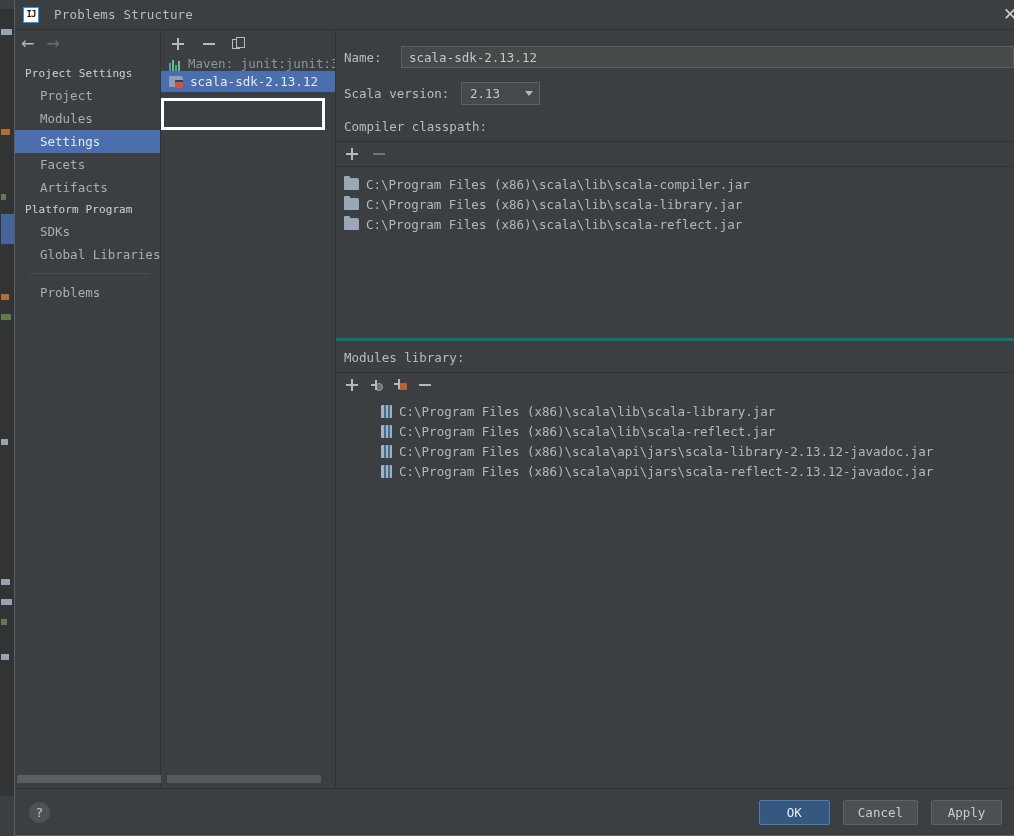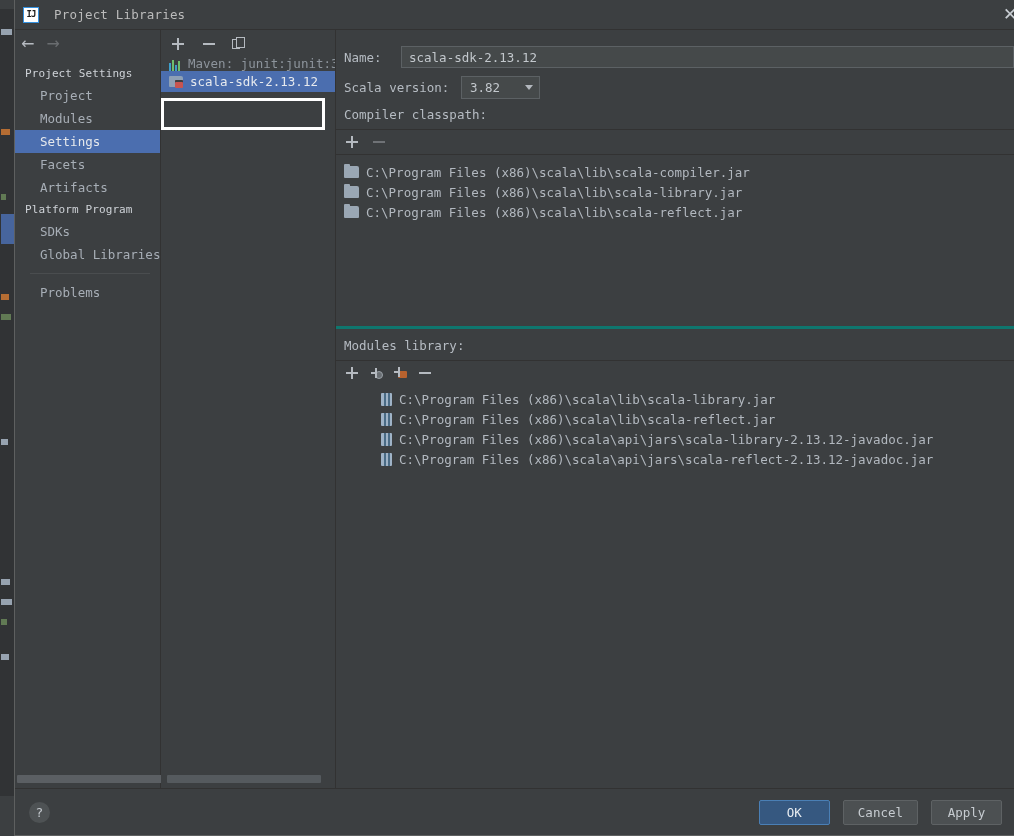--- a/index.html
+++ b/index.html
@@ -331,21 +331,21 @@
     display: flex;
     flex-direction: column;
     min-width: 0;
   }
   .form-rows {
     padding: 16px 0 0 8px;
   }
   .form-row {
     display: flex;
     align-items: center;
-    margin-bottom: 8px;
+    margin-bottom: 14px;
   }
   .form-label {
     font-size: 12.5px;
     color: #b6bcc3;
     white-space: nowrap;
   }
   .name-label { width: 57px; }
   .text-input {
     flex: 1 1 auto;
     margin-left: 0px;
@@ -638,21 +638,21 @@
   </div>
   <div class="bg-bottom-strip"></div>
 </div>
 
 <div id="dialog">
 
   <div class="titlebar">
     <div class="app-icon">
         <span>IJ</span>
       </div>
-    <div class="title-text">Project Libraries</div>
+    <div class="title-text">Problems Structure</div>
     <div class="close-x">✕</div>
   </div>
 
   <div class="dialog-body">
 
     <div class="sidebar">
       <div class="nav-arrows">
         <div class="nav-arrow">←</div>
         <div class="nav-arrow disabled">→</div>
       </div>
@@ -702,21 +702,21 @@
       <div class="form-rows">
         <div class="form-row">
           <span class="form-label name-label">Name:</span>
           <div class="text-input">
             <span>scala-sdk-2.13.12</span>
           </div>
         </div>
         <div class="form-row">
           <span class="form-label version-label">Scala version:</span>
           <div class="combo">
-            <span>3.82</span>
+            <span>2.13</span>
             <span class="caret"></span>
           </div>
         </div>
       </div>
 
       <div class="section-label">Compiler classpath:</div>
 
       <div class="mini-toolbar">
         <span class="tb-icon ic-plus"></span>
         <span class="tb-icon ic-minus dim"></span>

